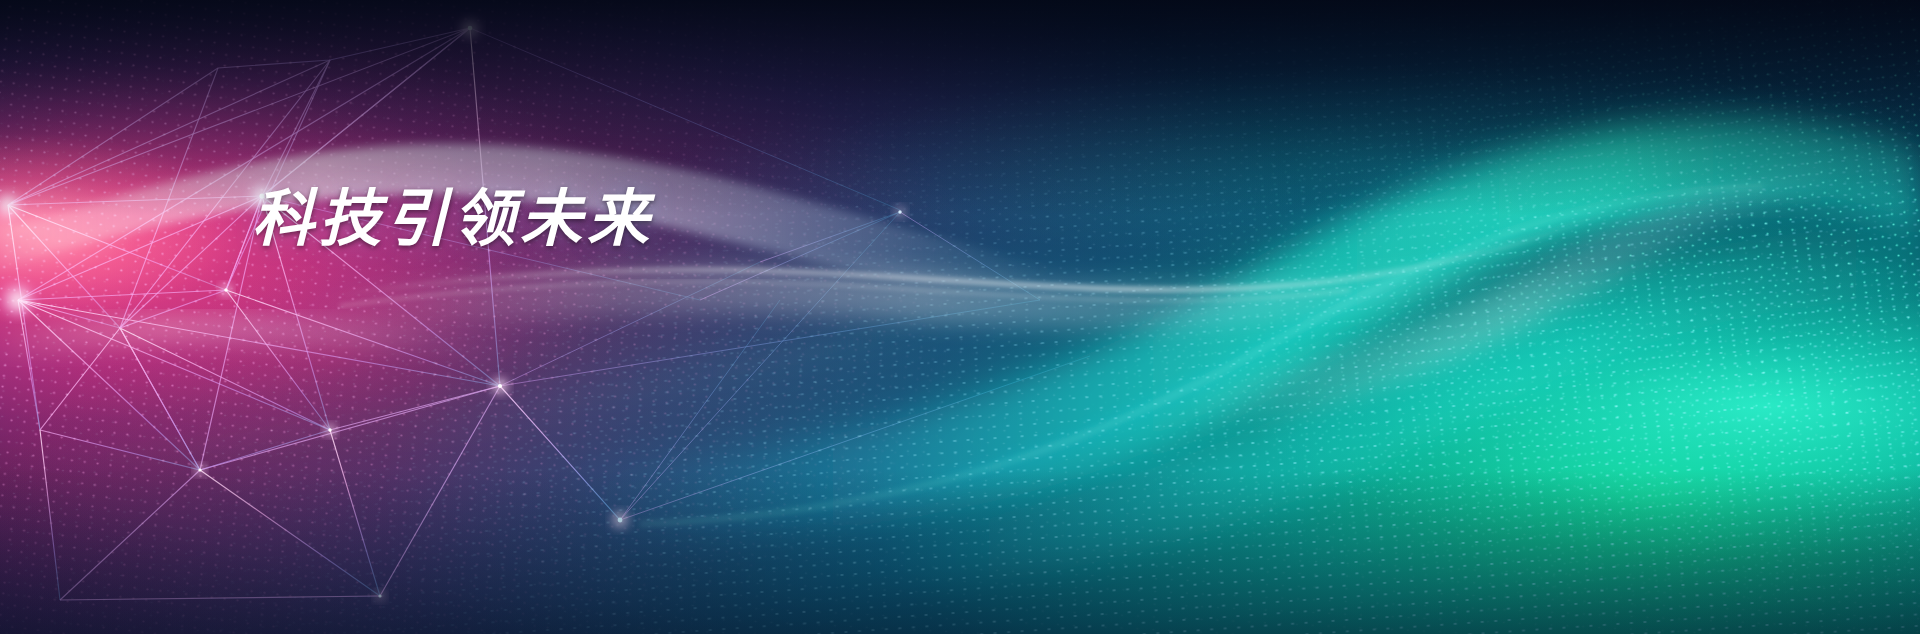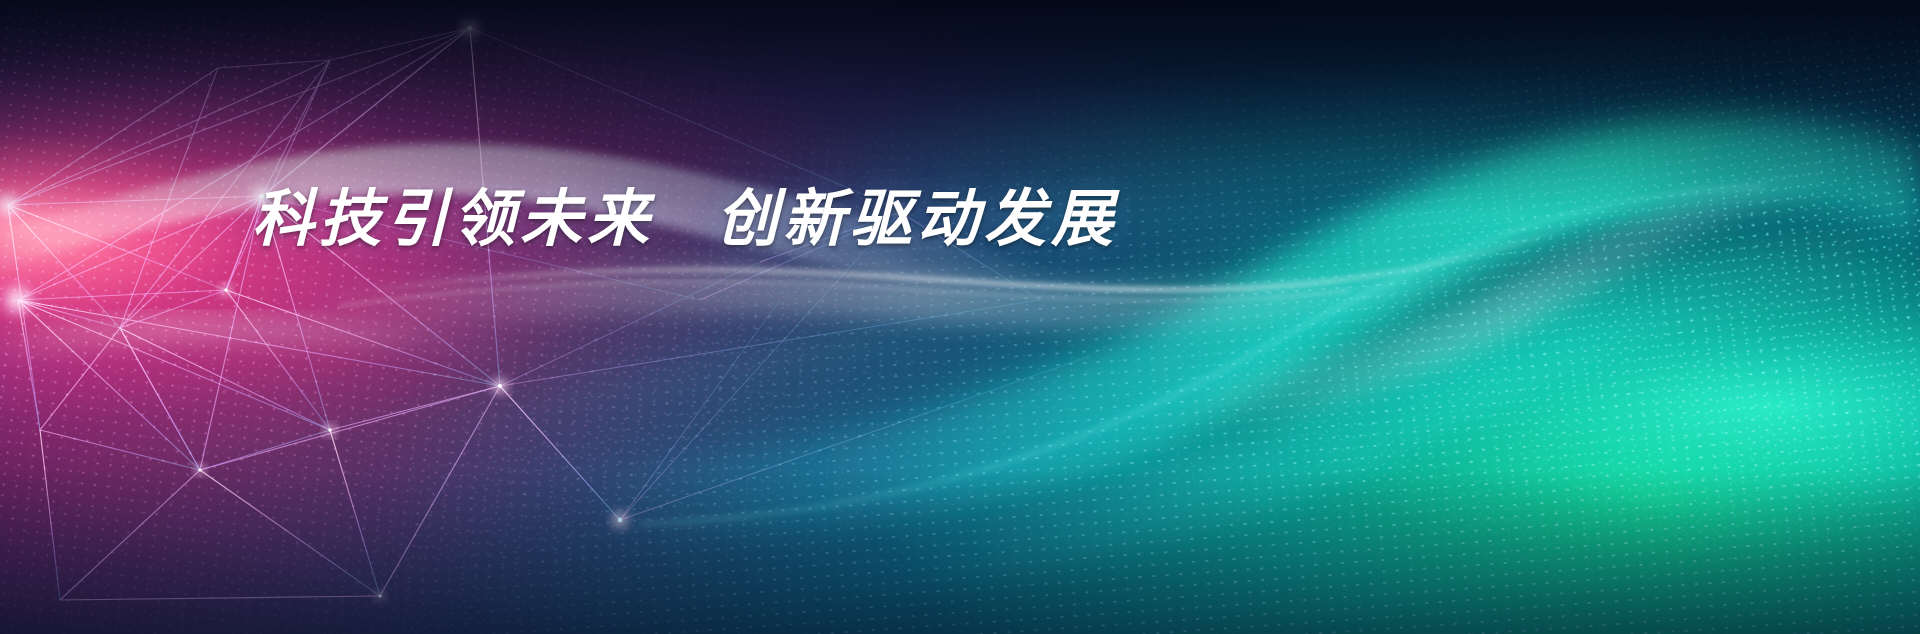--- a/index.html
+++ b/index.html
@@ -370,18 +370,17 @@
              C 440,352 340,344 240,342 C 140,340 60,348 0,362 Z" fill="url(#gRib)" filter="url(#ribBlurSoft)" opacity=".35"></path>
   </svg>
 
   <div class="layer" id="vignette"></div>
 
   <div id="copy">
 
     <div id="headline">
       <span>科技引领未来</span>
       <span class="phrase-gap"></span>
-      <span>创新驱动发展</span>
     </div>
 
 
   </div>
 </div>
 
 </body></html>

